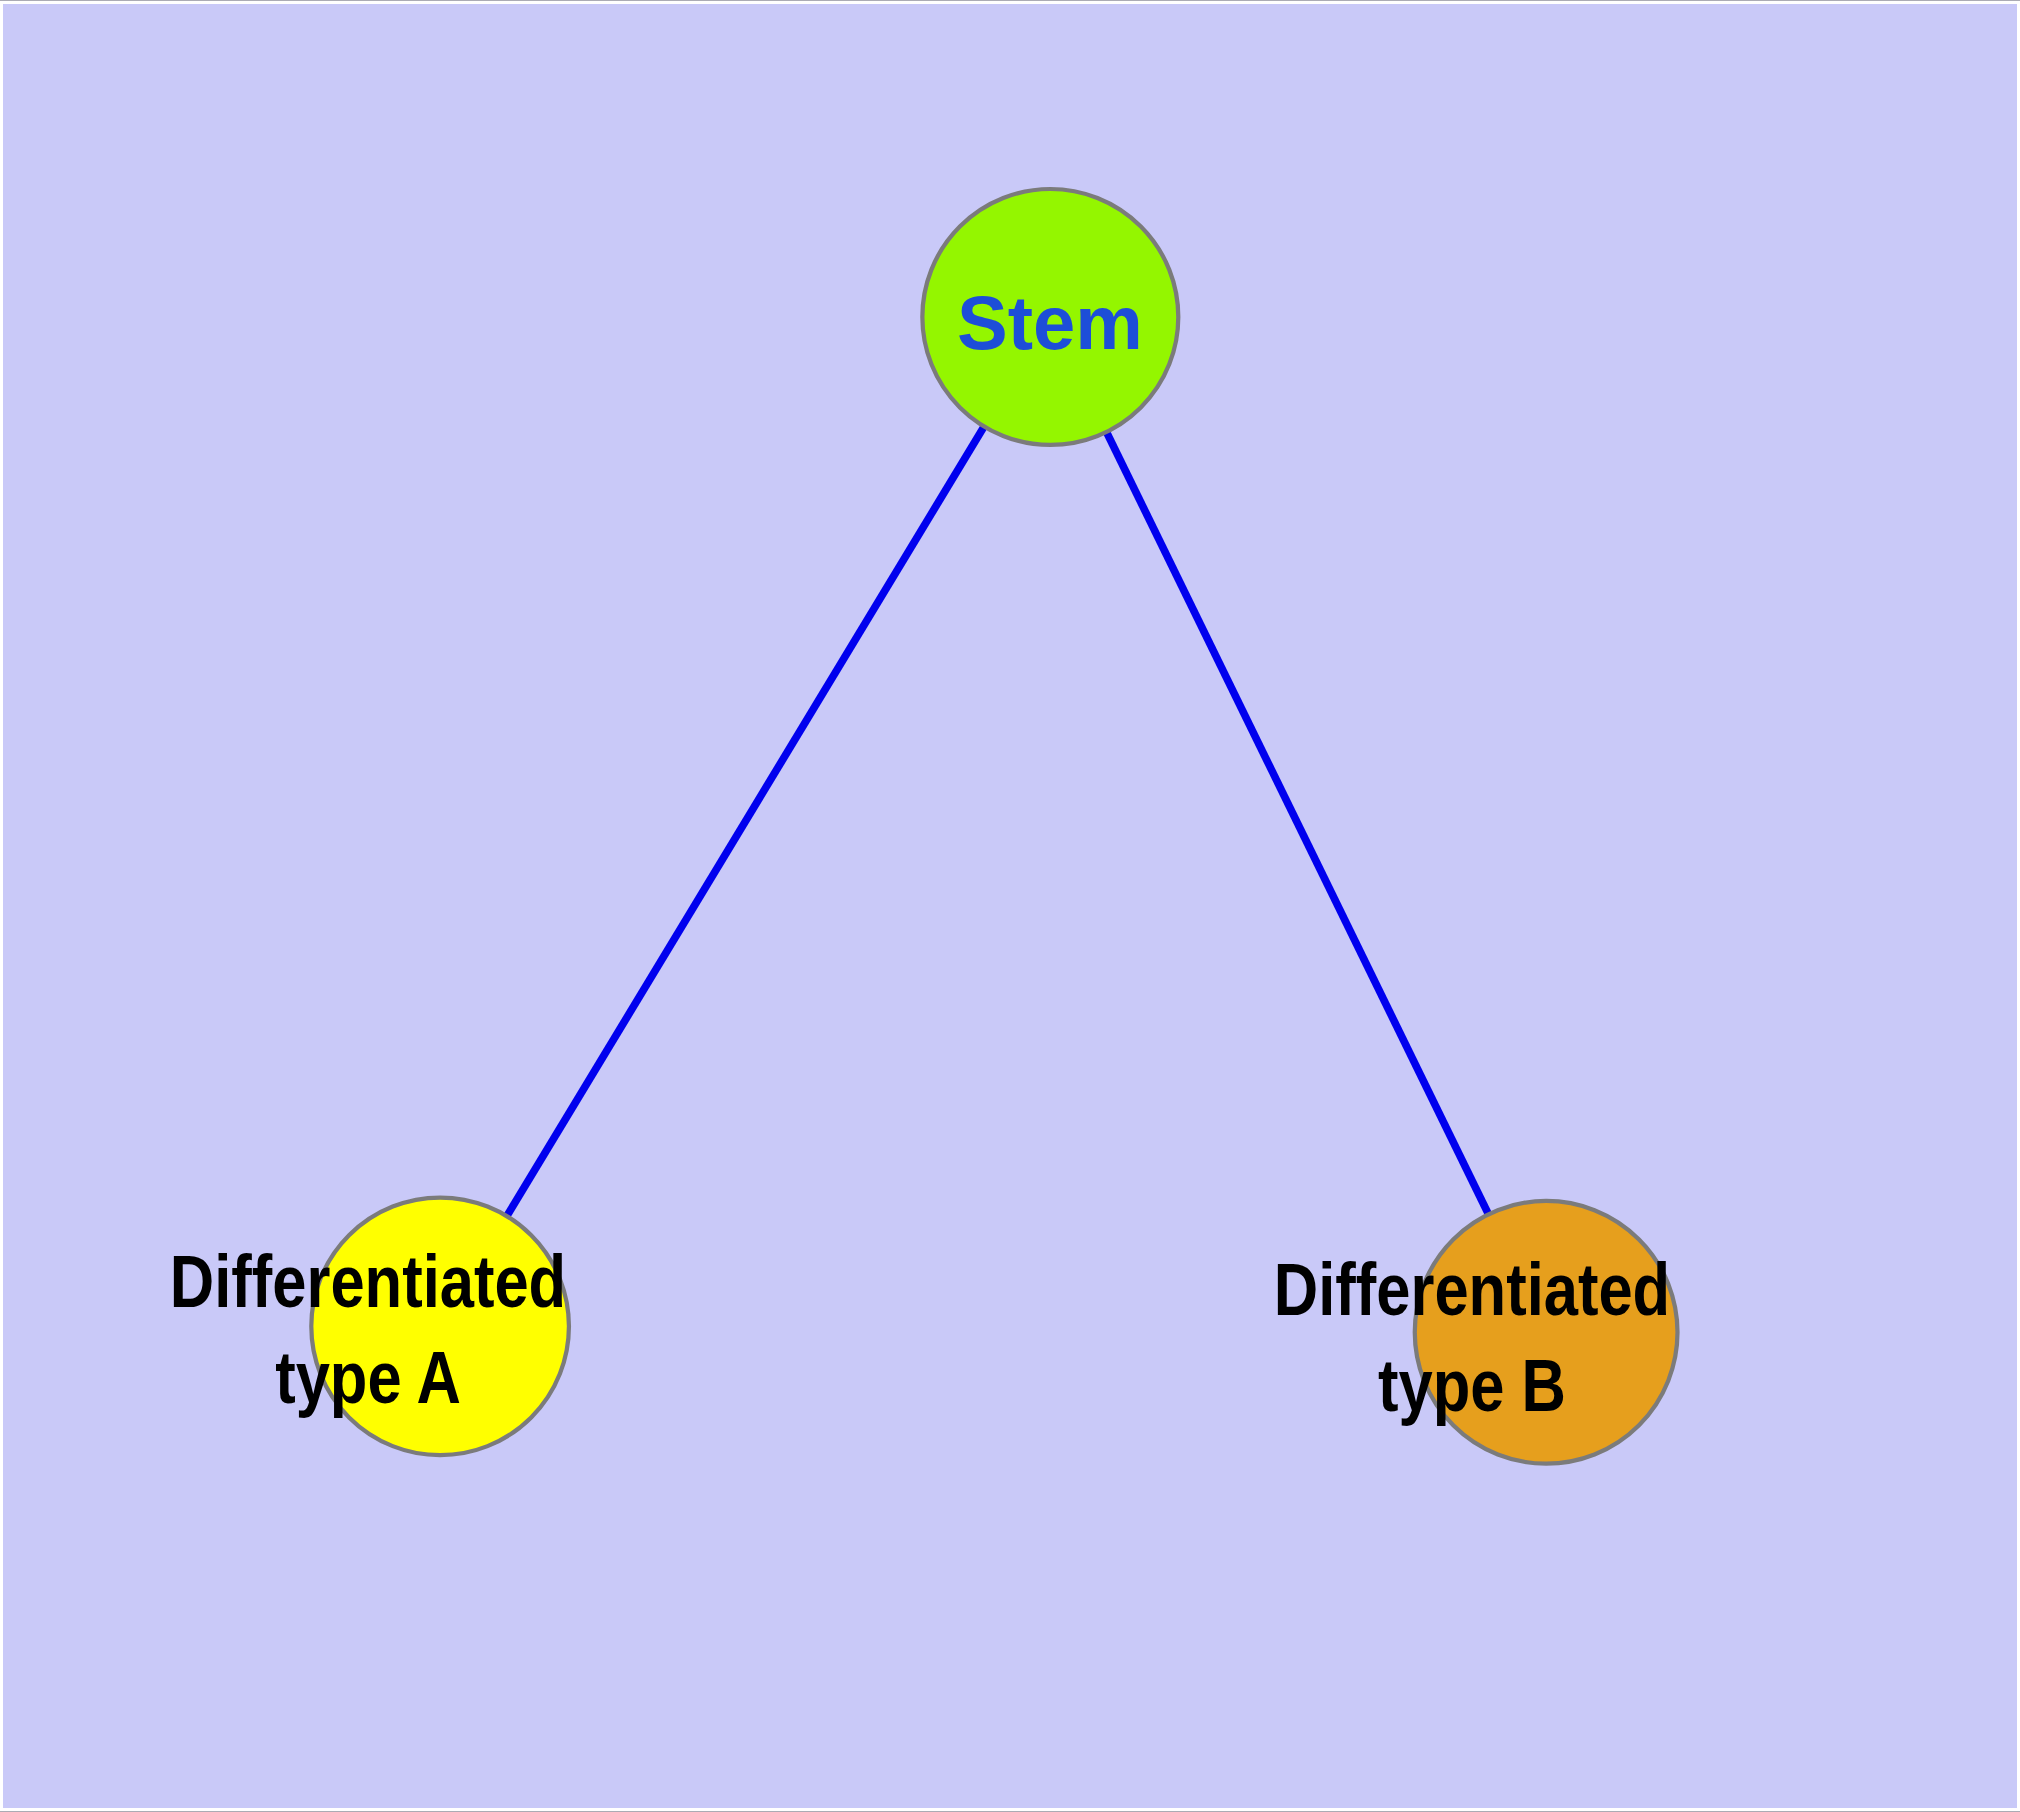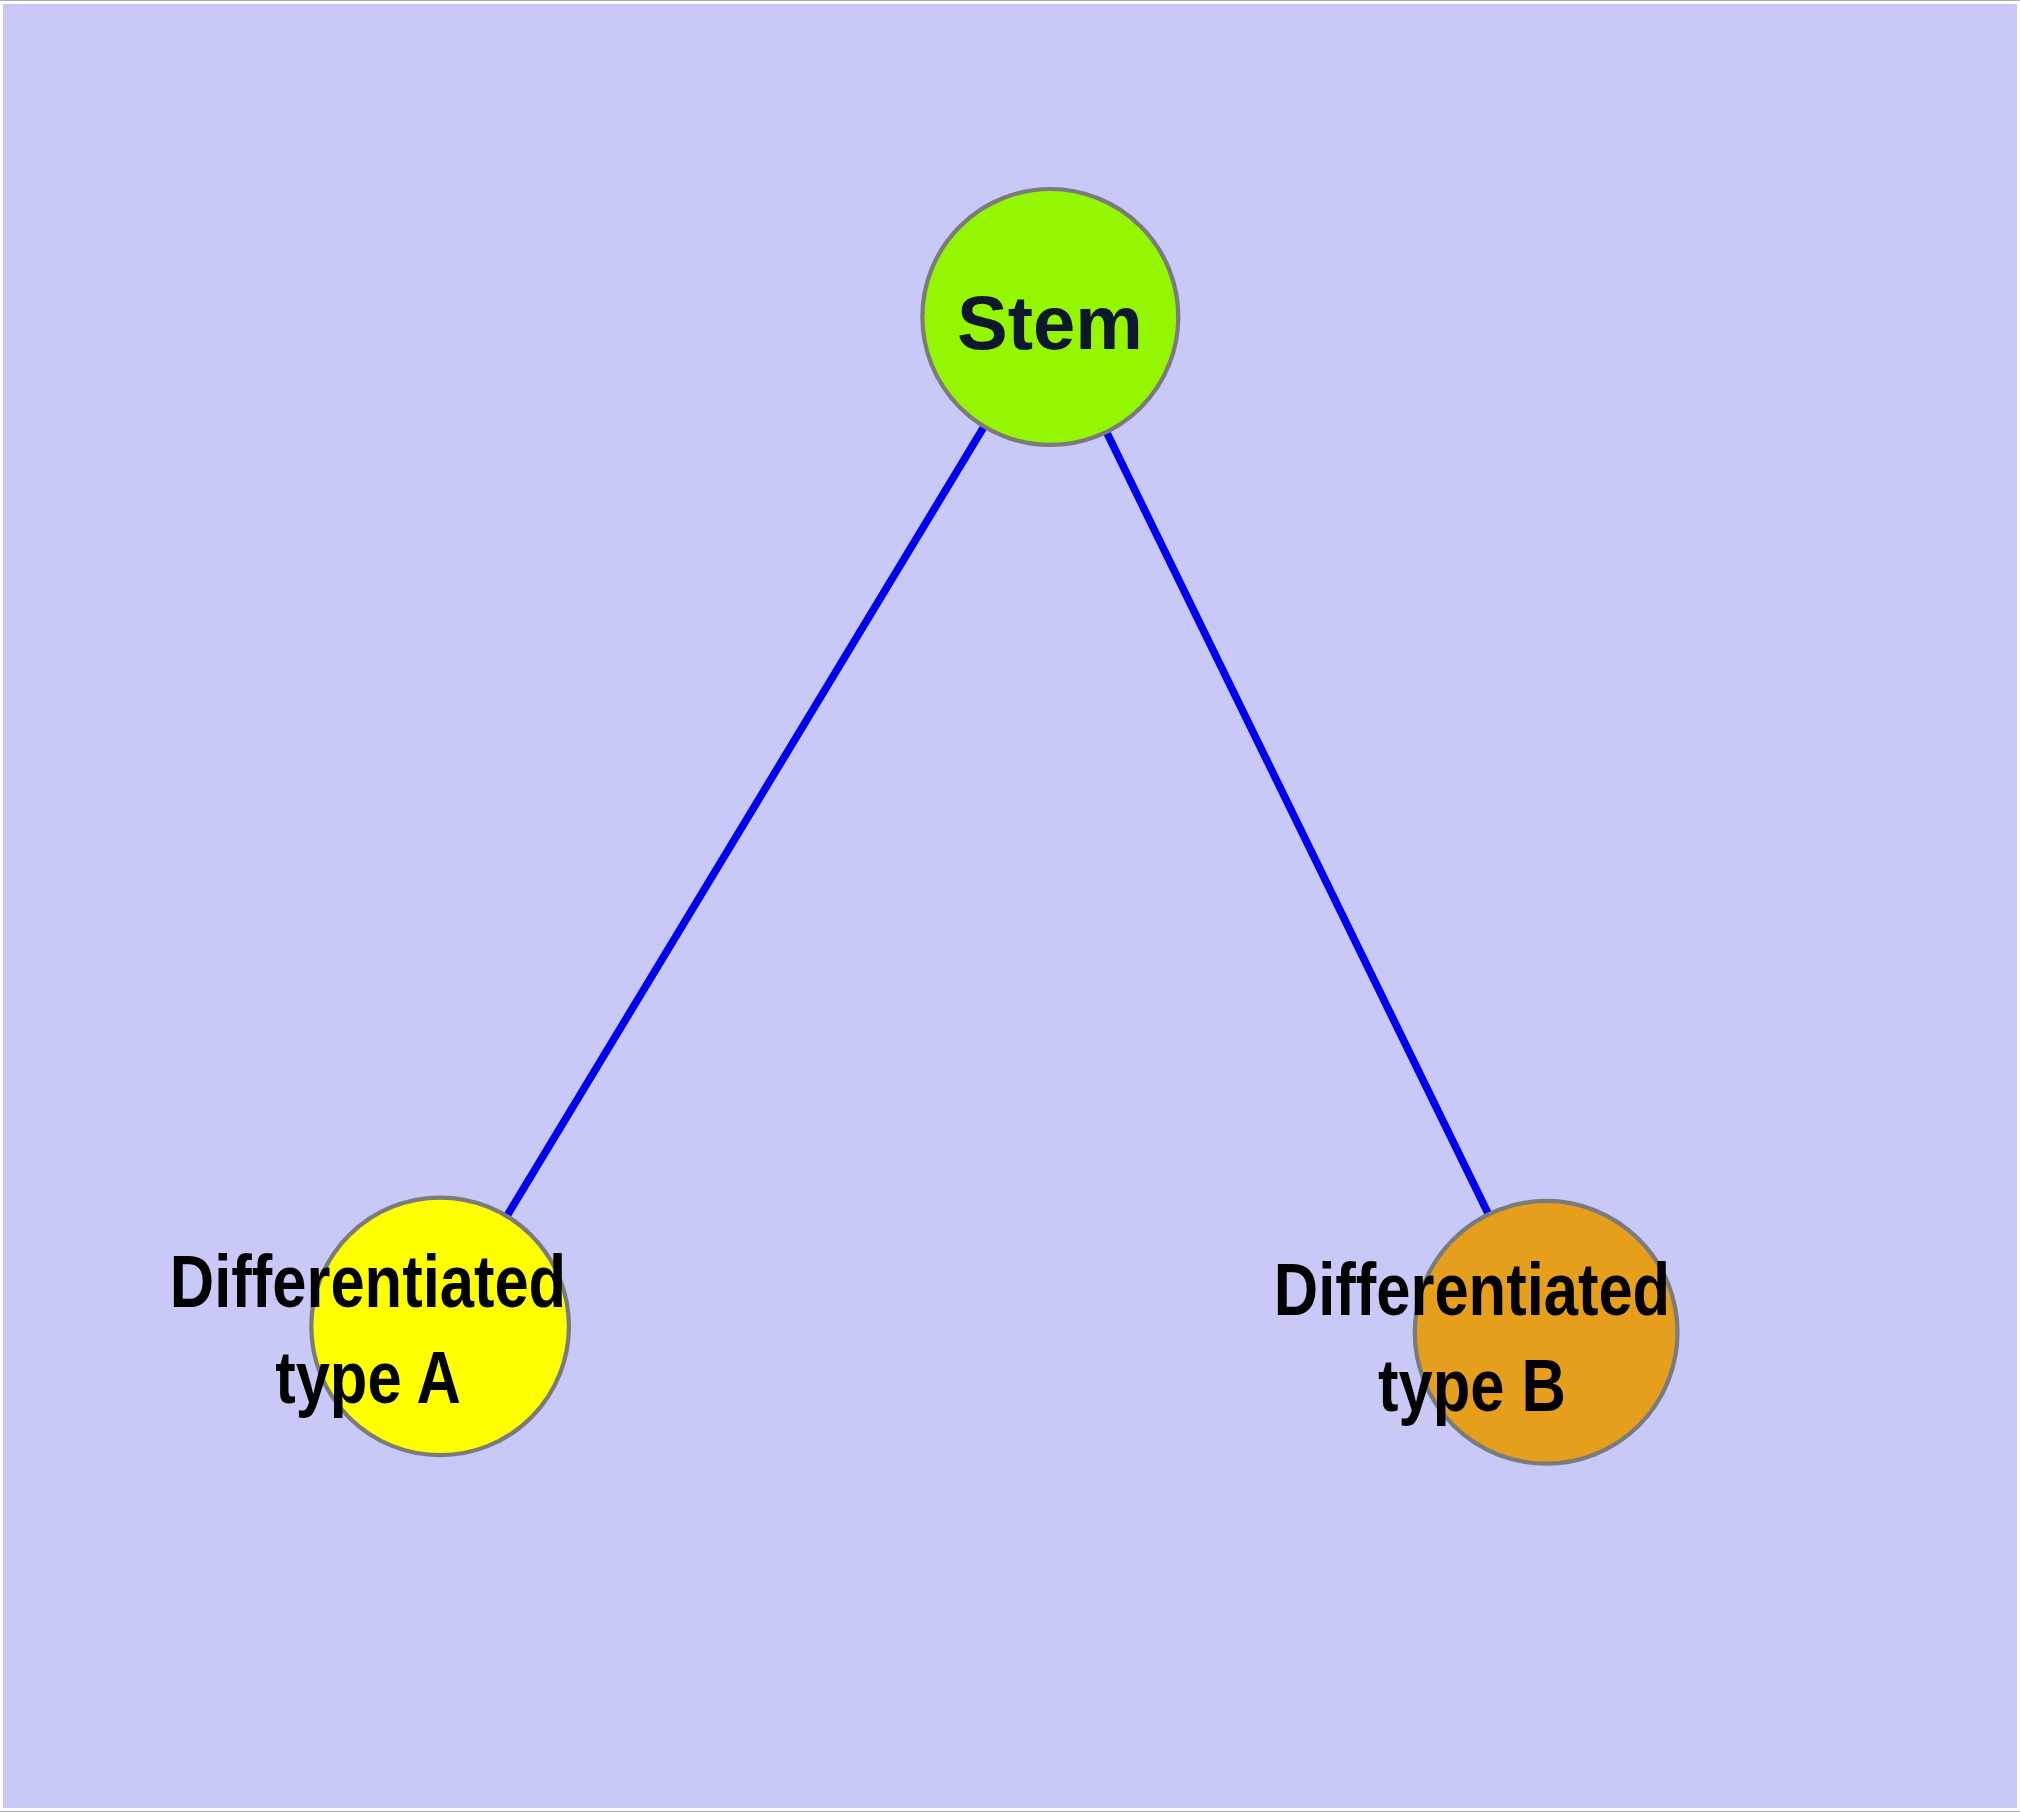--- a/index.html
+++ b/index.html
@@ -48,21 +48,21 @@
 
 <svg class="graph-svg" viewBox="0 0 2384 2138">
     <line x1="1239" y1="374" x2="519" y2="1565" stroke="#0000EE" stroke-width="9"></line>
     <line x1="1239" y1="374" x2="1824" y2="1572" stroke="#0000EE" stroke-width="9"></line>
     <circle cx="1239" cy="374" r="151" fill="#94F600" stroke="#7B7B7B" stroke-width="5"></circle>
     <circle cx="519" cy="1565" r="152" fill="#FFFF00" stroke="#7B7B7B" stroke-width="5"></circle>
     <circle cx="1824" cy="1572" r="155" fill="#E69F1D" stroke="#7B7B7B" stroke-width="5"></circle>
   </svg>
 
 <div class="label-layer">
-    <div class="node-label" style="left: 1050px; top: 322px; color: #0f172a; font-size: 76px; line-height: 97px; transform: translate(-50%, -50%) scaleX(1);">
+    <div class="node-label" style="left: 1050px; top: 322px; color: #1d4ed8; font-size: 76px; line-height: 97px; transform: translate(-50%, -50%) scaleX(1);">
       <span>Stem</span>
     </div>
     <div class="node-label" style="left: 368px; top: 1329px; color: rgb(0, 0, 0); font-size: 75px; line-height: 96px; transform: translate(-50%, -50%) scaleX(0.82);">
       <span>Differentiated</span>
       <span>type A</span>
     </div>
     <div class="node-label" style="left: 1472px; top: 1337px; color: rgb(0, 0, 0); font-size: 75px; line-height: 96px; transform: translate(-50%, -50%) scaleX(0.82);">
       <span>Differentiated</span>
       <span>type B</span>
     </div>

